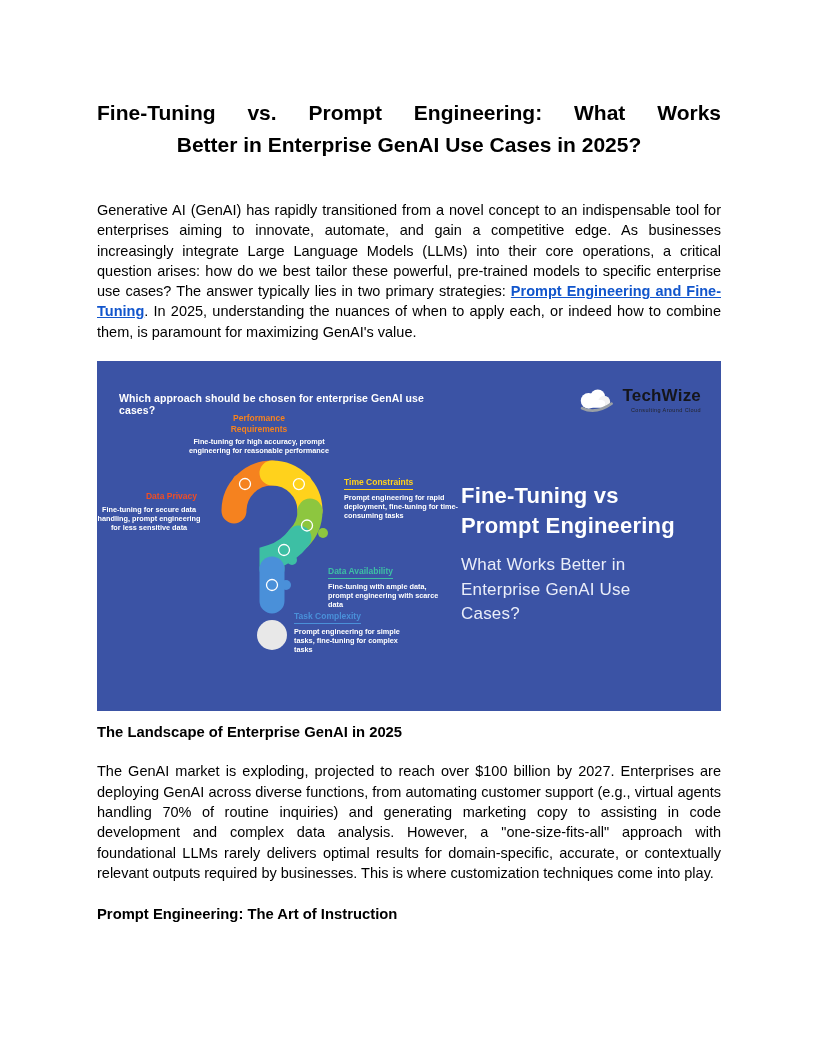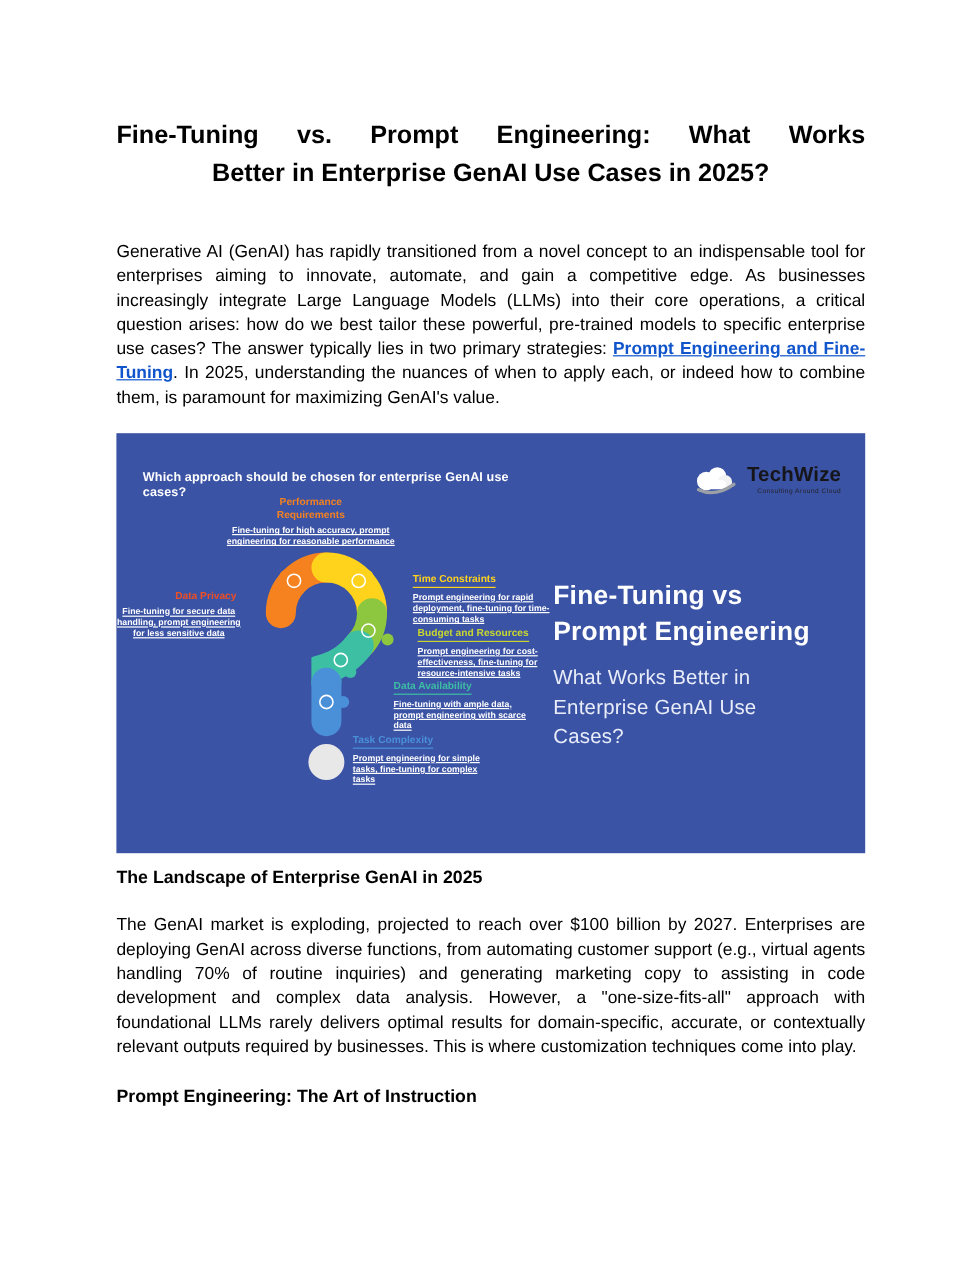--- a/index.html
+++ b/index.html
@@ -62,21 +62,21 @@
   .ig-title .t1,.ig-title .t2{
     font-size:22px;font-weight:bold;line-height:30px;letter-spacing:.2px;
   }
   .ig-subtitle{
     margin-top:12px;
     font-size:17px;line-height:24.5px;color:#e9edf9;width:205px;letter-spacing:.2px;
   }
   .qmark{position:absolute;left:105px;top:92px;}
   .factor{position:absolute;}
   .factor .f-label{font-size:8.5px;font-weight:bold;line-height:10.5px;}
-  .factor .f-desc{font-size:7.3px;font-weight:bold;line-height:9.3px;color:#ffffff;margin-top:3px;text-decoration:underline;}
+  .factor .f-desc{font-size:7.3px;font-weight:bold;line-height:9.3px;color:#ffffff;margin-top:3px;}
   .f-center{text-align:center;}
   .f-right .f-label span{display:inline-block;border-bottom:1px solid currentColor;padding-bottom:1px;}
   .f-performance{left:92px;top:52px;width:140px;}
   .f-performance .f-label{color:#f5821f;max-width:90px;margin:0 auto;}
   .f-privacy{left:0px;top:130px;width:104px;}
   .f-privacy .f-label{color:#f04e23;padding-left:45px;}
   .f-time{left:247px;top:116px;width:118px;}
   .f-time .f-label{color:#ffd21c;}
   .f-budget{left:251px;top:161px;width:122px;}
   .f-budget .f-label{color:#c9d72f;}
@@ -155,24 +155,20 @@
       <div class="factor f-privacy f-center">
         <div class="f-label">Data Privacy</div>
         <div class="f-desc">Fine-tuning for secure data handling, prompt engineering for less sensitive data</div>
       </div>
 
       <div class="factor f-time f-right">
         <div class="f-label"><span>Time Constraints</span></div>
         <div class="f-desc">Prompt engineering for rapid deployment, fine-tuning for time-consuming tasks</div>
       </div>
 
-      <div class="factor f-budget f-right">
-        <div class="f-label"><span>Budget and Resources</span></div>
-        <div class="f-desc">Prompt engineering for cost-effectiveness, fine-tuning for resource-intensive tasks</div>
-      </div>
 
       <div class="factor f-availability f-right">
         <div class="f-label"><span>Data Availability</span></div>
         <div class="f-desc">Fine-tuning with ample data, prompt engineering with scarce data</div>
       </div>
 
       <div class="factor f-complexity f-right">
         <div class="f-label"><span>Task Complexity</span></div>
         <div class="f-desc">Prompt engineering for simple tasks, fine-tuning for complex tasks</div>
       </div>

